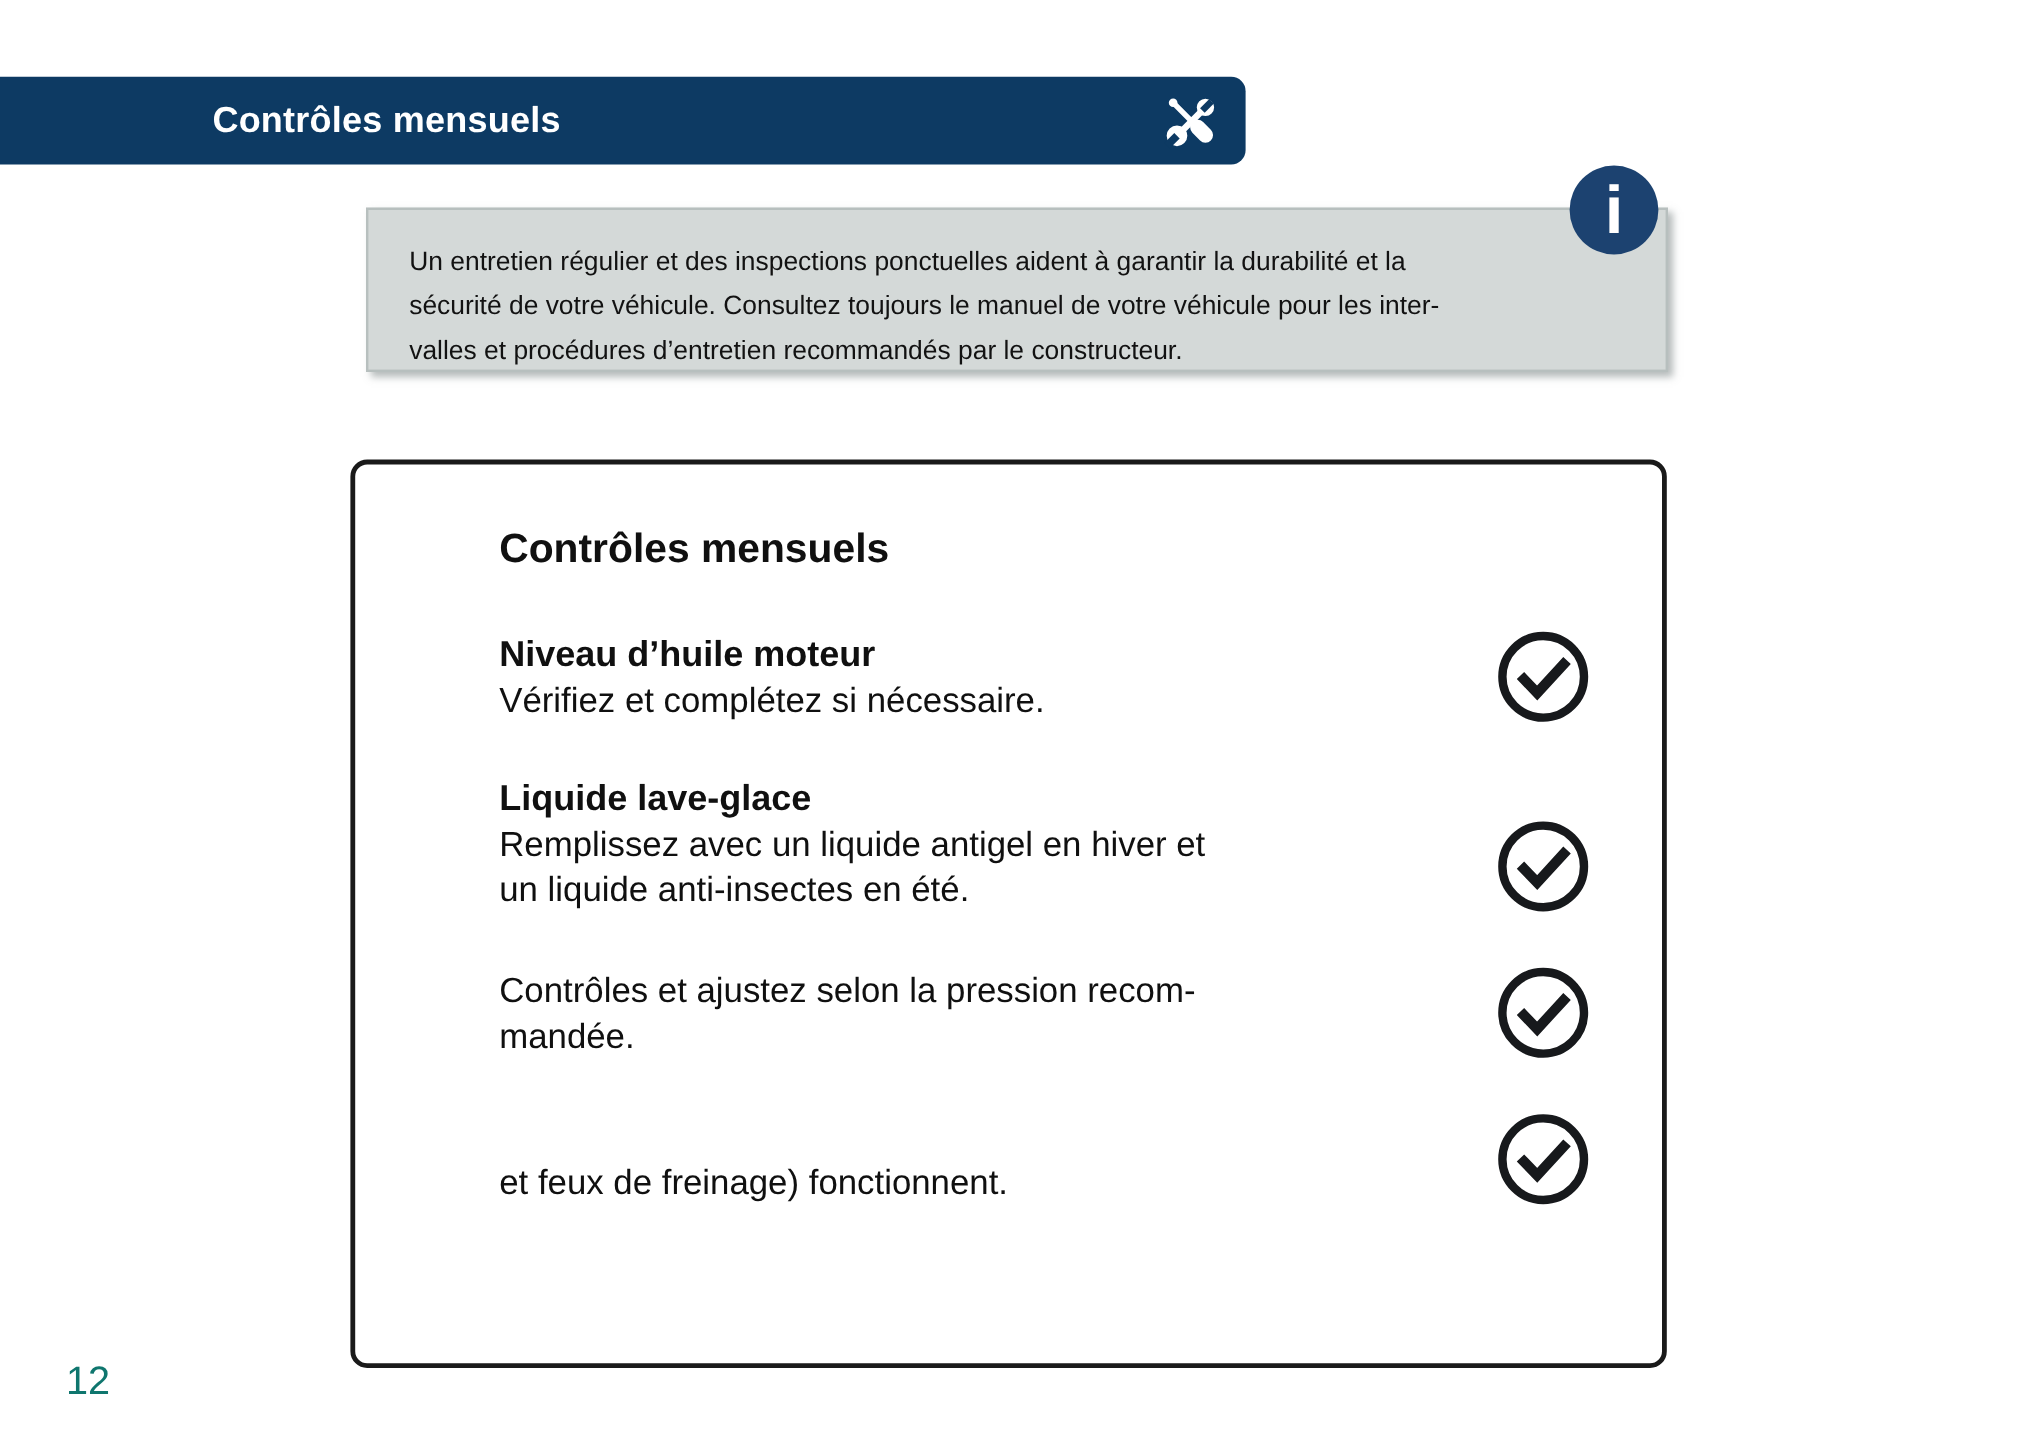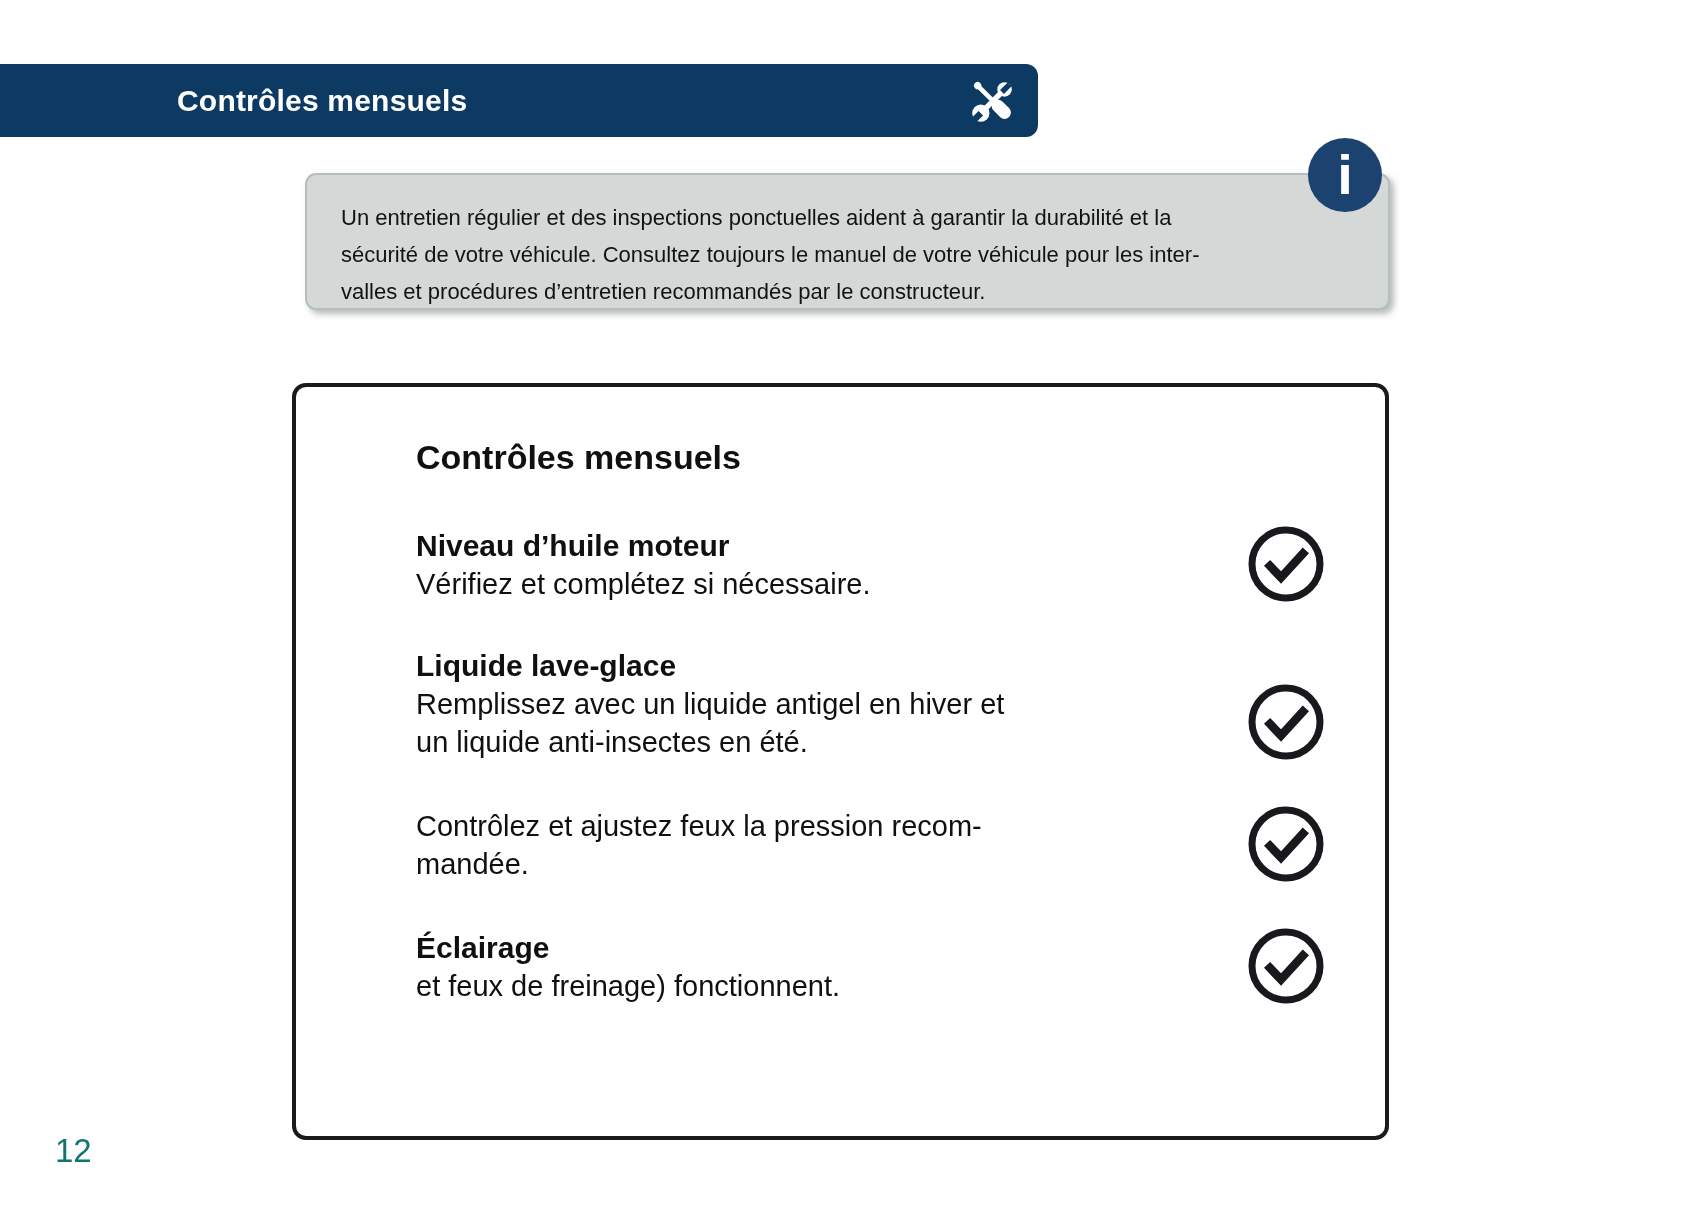--- a/index.html
+++ b/index.html
@@ -28,21 +28,21 @@
   .info-badge{
     position:absolute;left:1308px;top:138px;width:74px;height:74px;
     border-radius:50%;background:#1c4270;z-index:5;
     display:flex;align-items:center;justify-content:center;
     color:#ffffff;font-weight:bold;font-size:56px;line-height:1;
   }
 
   
   .info-box{
     position:absolute;left:305px;top:173px;width:1085px;height:137px;
-    background:#d4d9d8;border:2px solid #b7bfbe;border-radius:11px;
+    background:#d4d9d8;border:2px solid #b7bfbe;border-radius:0;
     box-shadow:4px 4px 6px rgba(110,120,120,.5);
     box-sizing:border-box;padding:24px 30px 0 34px;
   }
   .info-line{
     font-size:22px;line-height:37px;white-space:nowrap;color:#121212;
   }
 
   
   .main-box{
     position:absolute;left:292px;top:383px;width:1097px;height:757px;
@@ -130,32 +130,31 @@
       <div class="desc-line">un liquide anti-insectes en été.</div>
     </div>
     <svg class="check-circle" viewBox="0 0 78 78" aria-hidden="true">
       <circle cx="39" cy="39" r="34" fill="none" stroke="#17191c" stroke-width="7"></circle>
       <path d="M23 41 L34 52.5 L56 28.5" fill="none" stroke="#17191c" stroke-width="8.5" stroke-linecap="square"></path>
     </svg>
   </div>
 
   <div class="check-item">
     <div class="item-text">
-      <div class="desc-line">Contrôlez et ajustez feux la pression recom-</div>
+      <div class="desc-line">Contrôles et ajustez selon la pression recom-</div>
       <div class="desc-line">mandée.</div>
     </div>
     <svg class="check-circle" viewBox="0 0 78 78" aria-hidden="true">
       <circle cx="39" cy="39" r="34" fill="none" stroke="#17191c" stroke-width="7"></circle>
       <path d="M23 41 L34 52.5 L56 28.5" fill="none" stroke="#17191c" stroke-width="8.5" stroke-linecap="square"></path>
     </svg>
   </div>
 
   <div class="check-item">
     <div class="item-text">
-      <div class="item-heading">Éclairage</div>
       <div class="desc-line">et feux de freinage) fonctionnent.</div>
     </div>
     <svg class="check-circle" viewBox="0 0 78 78" aria-hidden="true">
       <circle cx="39" cy="39" r="34" fill="none" stroke="#17191c" stroke-width="7"></circle>
       <path d="M23 41 L34 52.5 L56 28.5" fill="none" stroke="#17191c" stroke-width="8.5" stroke-linecap="square"></path>
     </svg>
   </div>
 </div>
 
 <div class="page-number">12</div>

